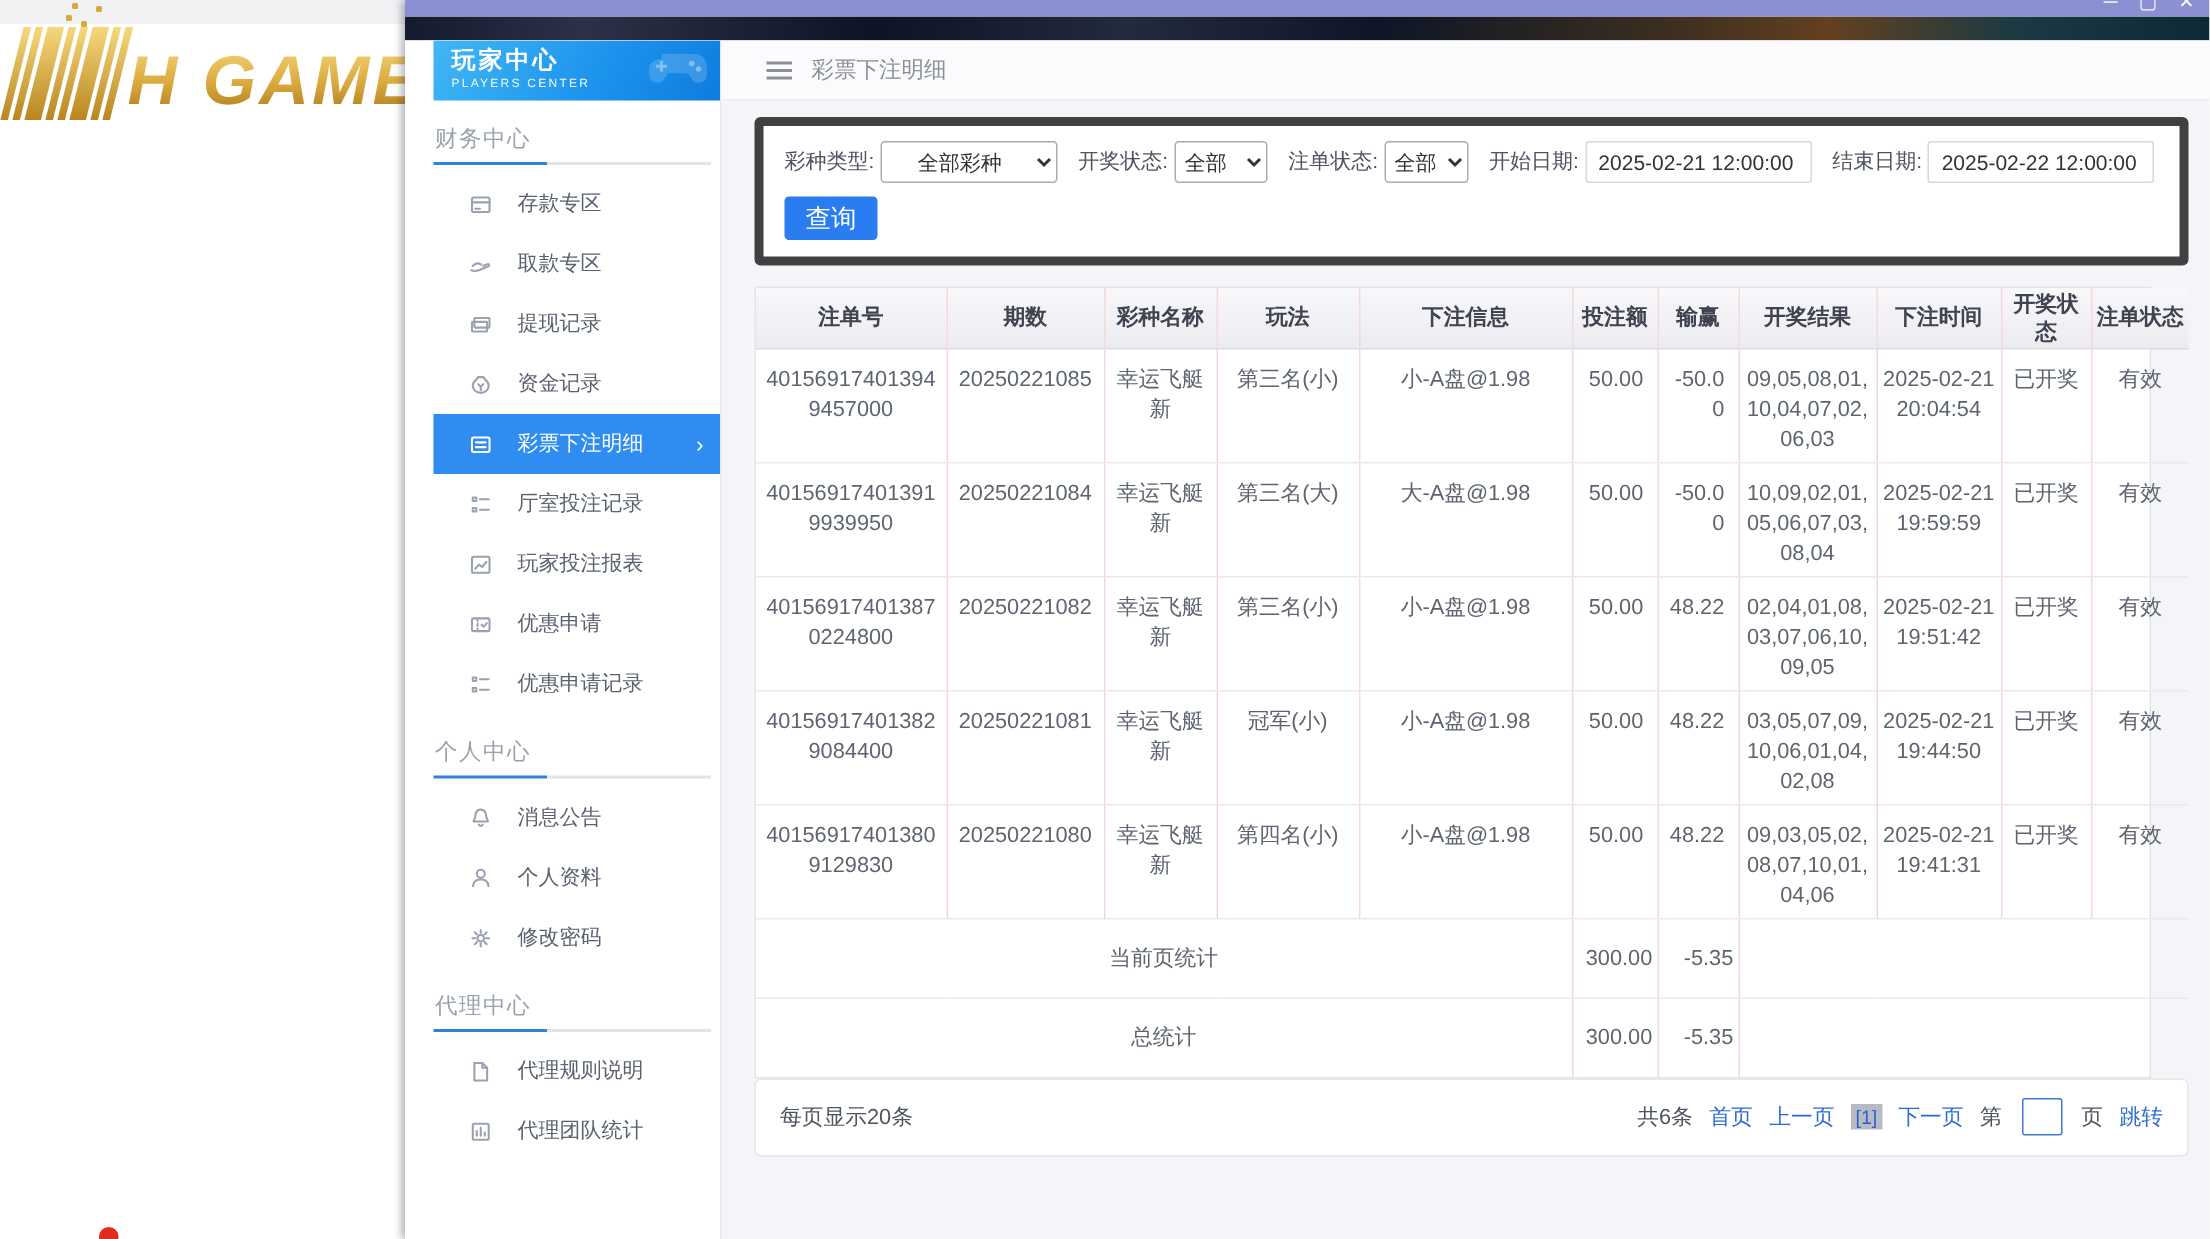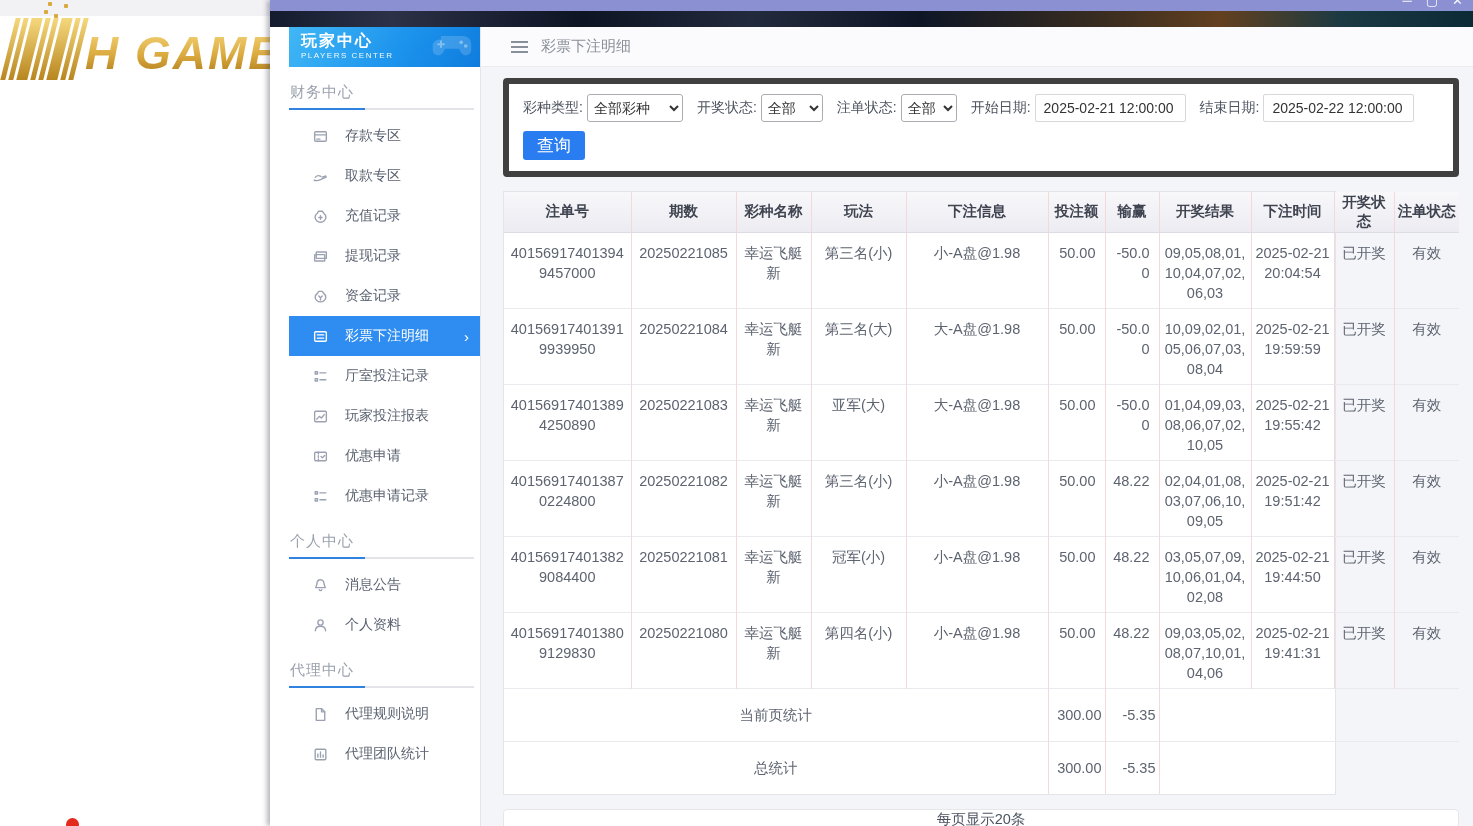--- a/index.html
+++ b/index.html
@@ -61,44 +61,44 @@
   .topbar-title { font-size:15px; }
   .content { padding:11px 13px 0 22px; }
 
   .filter-card { background:#fff; border:6px solid #404040; border-radius:4px;
     padding:10px 14px 11px; width:956px; }
   .filter-row { display:flex; align-items:center; font-size:14px; color:#4d5460; white-space:nowrap; }
   .filter-row label { margin-right:4px; }
   .filter-row .gap { width:14px; }
   .filter-card select { height:28px; border:1px solid #ababb2; border-radius:3px; background:#fff;
     color:#333; font-size:14px; font-family:inherit; padding:0 2px; }
-  .sel-lottery { width:96px; } .sel-draw { width:62px; } .sel-bet { width:56px; }
+  .sel-lottery { width:118px;text-align:center; } .sel-draw { width:62px; } .sel-bet { width:56px; }
   .date-input { height:28px; width:151px; border:1px solid #d8d8dc; border-radius:2px;
     color:#333; font-size:14px; font-family:inherit; padding:0 8px; }
   .query-btn { margin-top:9px; height:29px; padding:0 14px; background:#2a7df0; color:#fff;
     border:none; border-radius:3px; font-size:17px; font-family:inherit; cursor:pointer; }
 
-  .table-card { margin-top:14px; width:833px; background:#fff; border:1px solid #e3e3e8; }
+  .table-card { margin-top:14px; width:931px; background:#fff; border:1px solid #e3e3e8; }
   table { border-collapse:collapse; table-layout:fixed; width:955px; }
   thead th { height:40px; background:linear-gradient(#f8f8fb,#ebebf1);
     font-size:14.5px; color:#3f4450; font-weight:bold; border-left:1px solid #f3d9d9;
     border-bottom:1px solid #dcdce2; padding:0 1px; }
   thead th:first-child { border-left:none; }
   tbody td { border-left:1px solid #f3d9d9; border-top:1px solid #eaeaee;
     font-size:14.5px; color:#5d6470; text-align:center; vertical-align:top;
     padding:10px 3px 0; line-height:20px; word-wrap:break-word; }
   tbody td:first-child { border-left:none; }
   tbody tr.data-row { height:76px; }
   tbody tr.summary-row { height:39px; }
   tbody tr.summary-row td { vertical-align:middle; padding:16px 3px; }
   td.num, th.num { text-align:right; padding-right:9px; }
 
-  .pager { margin-top:14px; width:956px; height:52px; background:#fff; border:1px solid #e7e7ea;
+  .pager { margin-top:0; width:956px; height:52px; background:#fff; border:1px solid #e7e7ea;
     border-radius:4px; display:flex; align-items:center; justify-content:space-between;
-    padding:0 16px; font-size:14.5px; color:#4d5460;flex-direction:column; }
+    padding:0 16px; font-size:14.5px; color:#4d5460; }
   .pager-right { display:flex; align-items:center; gap:11px; }
   .plink { color:#2b6cd4; cursor:pointer; }
   .pcur { background:#b7bbc4; color:#2b5fd0; padding:1px 3px; font-size:13px; }
   .jump-input { width:27px; height:25px; border:1px solid #3f78d8; border-radius:2px; margin:0 2px; }
 </style>
 </head>
 <body>
 
 <div class="page">
 
@@ -170,29 +170,20 @@
                   <svg viewBox="0 0 16 16" fill="none" stroke="currentColor" stroke-width="1.3" stroke-linecap="round" stroke-linejoin="round">
                     <path d="M2 11.5c2 .6 4 .5 6-.5l4.8-2.1c.9-.4.4-1.7-.6-1.3L9.5 8.6"></path>
                     <path d="M3 8.8c1.5-1.6 3.6-2 5.2-.9"></path>
                   </svg>
                 </span>
                 <span>取款专区</span>
               </div>
               <div class="side-item">
                 <span class="ic">
                   <svg viewBox="0 0 16 16" fill="none" stroke="currentColor" stroke-width="1.3" stroke-linecap="round" stroke-linejoin="round">
-                    <path d="M6.3 3h3.4l1.1 1.7c1.4 1 2.3 2.4 2.3 4.1a5.1 4.6 0 0 1-10.2 0c0-1.7.9-3.1 2.3-4.1z"></path>
-                    <path d="M8 7.2v3.4M6.5 8.9h3"></path>
-                  </svg>
-                </span>
-                <span>充值记录</span>
-              </div>
-              <div class="side-item">
-                <span class="ic">
-                  <svg viewBox="0 0 16 16" fill="none" stroke="currentColor" stroke-width="1.3" stroke-linecap="round" stroke-linejoin="round">
                     <rect x="4" y="3.8" width="9.5" height="6" rx=".5"></rect>
                     <rect x="2.5" y="6.2" width="9.5" height="6" rx=".5"></rect>
                   </svg>
                 </span>
                 <span>提现记录</span>
               </div>
               <div class="side-item">
                 <span class="ic">
                   <svg viewBox="0 0 16 16" fill="none" stroke="currentColor" stroke-width="1.3" stroke-linecap="round" stroke-linejoin="round">
                     <path d="M6.3 3.2h3.4l1.1 1.6c1.3 1 2.2 2.3 2.2 3.9a5 4.4 0 0 1-10 0c0-1.6.9-2.9 2.2-3.9z"></path>
@@ -262,20 +253,29 @@
                 <span>消息公告</span>
               </div>
               <div class="side-item">
                 <span class="ic">
                   <svg viewBox="0 0 16 16" fill="none" stroke="currentColor" stroke-width="1.3" stroke-linecap="round" stroke-linejoin="round">
                     <circle cx="8" cy="5.2" r="2.5"></circle>
                     <path d="M3.2 13c0-2.9 2.1-4.3 4.8-4.3s4.8 1.4 4.8 4.3"></path>
                   </svg>
                 </span>
                 <span>个人资料</span>
+              </div>
+              <div class="side-item">
+                <span class="ic">
+                  <svg viewBox="0 0 16 16" fill="none" stroke="currentColor" stroke-width="1.3" stroke-linecap="round" stroke-linejoin="round">
+                    <circle cx="8" cy="8" r="2.1"></circle>
+                    <path d="M8 2.8v1.8M8 11.4v1.8M2.8 8h1.8M11.4 8h1.8M4.3 4.3l1.3 1.3M10.4 10.4l1.3 1.3M11.7 4.3l-1.3 1.3M5.6 10.4l-1.3 1.3"></path>
+                  </svg>
+                </span>
+                <span>修改密码</span>
               </div>
               <div class="sec-title">代理中心</div>
               <div class="sec-line"></div>
               <div class="side-item">
                 <span class="ic">
                   <svg viewBox="0 0 16 16" fill="none" stroke="currentColor" stroke-width="1.3" stroke-linecap="round" stroke-linejoin="round">
                     <path d="M4 2.5h5l3 3v8H4z"></path>
                     <path d="M9 2.5v3h3"></path>
                   </svg>
                 </span>
@@ -384,33 +384,20 @@
                     <td>第三名(大)</td>
                     <td>大-A盘@1.98</td>
                     <td class="num">50.00</td>
                     <td class="num">-50.00</td>
                     <td>10,09,02,01,05,06,07,03,08,04</td>
                     <td>2025-02-21 19:59:59</td>
                     <td>已开奖</td>
                     <td>有效</td>
                   </tr>
                   <tr class="data-row">
-                    <td>401569174013894250890</td>
-                    <td>20250221083</td>
-                    <td>幸运飞艇新</td>
-                    <td>亚军(大)</td>
-                    <td>大-A盘@1.98</td>
-                    <td class="num">50.00</td>
-                    <td class="num">-50.00</td>
-                    <td>01,04,09,03,08,06,07,02,10,05</td>
-                    <td>2025-02-21 19:55:42</td>
-                    <td>已开奖</td>
-                    <td>有效</td>
-                  </tr>
-                  <tr class="data-row">
                     <td>401569174013870224800</td>
                     <td>20250221082</td>
                     <td>幸运飞艇新</td>
                     <td>第三名(小)</td>
                     <td>小-A盘@1.98</td>
                     <td class="num">50.00</td>
                     <td class="num">48.22</td>
                     <td>02,04,01,08,03,07,06,10,09,05</td>
                     <td>2025-02-21 19:51:42</td>
                     <td>已开奖</td>

